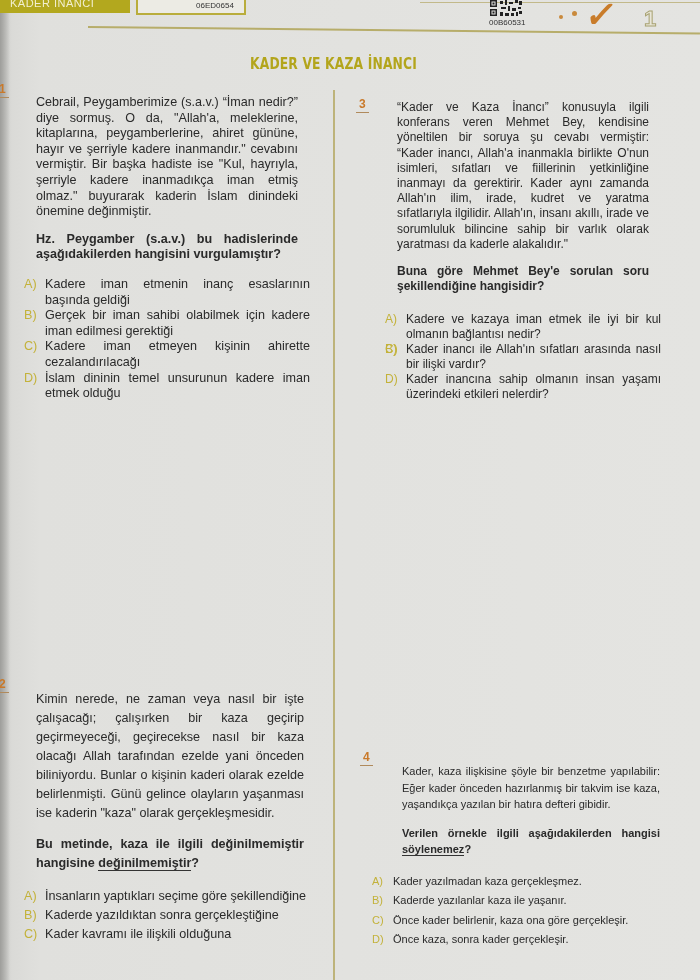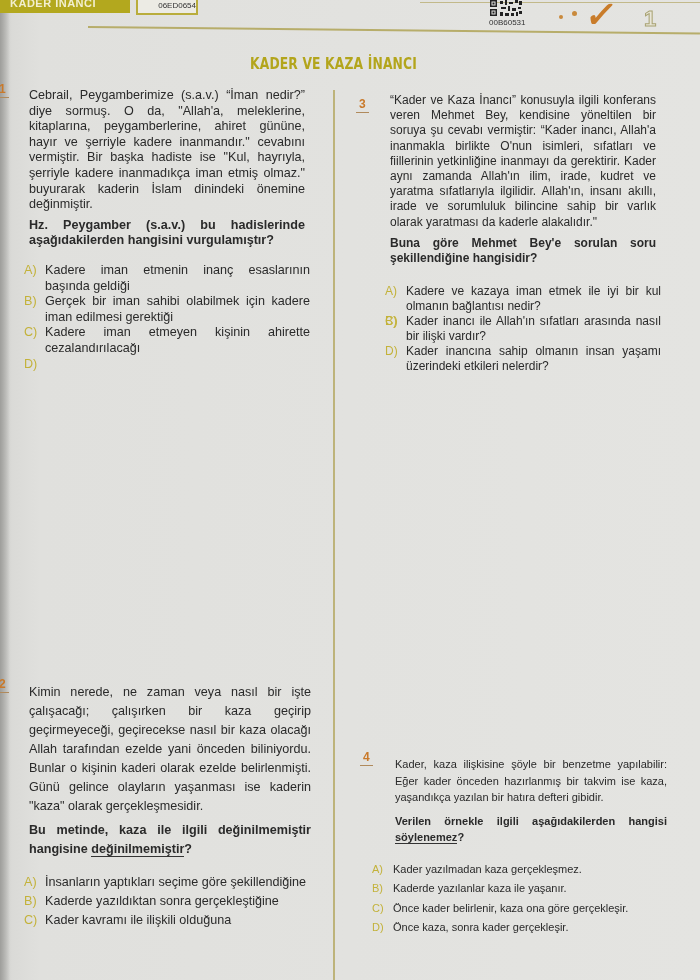--- a/index.html
+++ b/index.html
@@ -13,27 +13,27 @@
     position: absolute; left: 0; top: 0; width: 700px; height: 980px;
     background: linear-gradient(90deg, #c9c9c6 0px, #dadad7 12px, #e0e0dd 40px, #e2e2df 350px, #e4e4e1 700px);
   }
   .left-shadow {
     position: absolute; left: 0; top: 0; width: 10px; height: 980px;
     background: linear-gradient(90deg, #9e9e9b, rgba(200,200,196,0));
   }
   
   .topic-tab {
     position: absolute; left: 0; top: 0; width: 120px; height: 13px;
-    background: #b3a81e; color: #f2efd0; font-weight: bold; font-size: 11px;
+    background: #b3a81e; color: #f2efd0; font-weight: normal; font-size: 11px;
     letter-spacing: 0.5px; line-height: 6px; padding-left: 10px; overflow: hidden;
   }
   .code-box {
     position: absolute; left: 136px; top: 0; width: 58px; height: 13px;
     border: 2px solid #b9ad3c; border-top: none; background: #ecebe4;
-    font-size: 8px; color: #333; text-align: right; line-height: 11px;
+    font-size: 8px; color: #333; text-align: center; line-height: 11px; padding-left: 48px;
   }
   .header-line {
     position: absolute; left: 88px; top: 26px; width: 612px; height: 2px;
     background: #b7ad6a; transform: rotate(0.6deg); transform-origin: left;
   }
   .header-line2 {
     position: absolute; left: 420px; top: 2px; width: 280px; height: 1px; background: #c2b98a;
   }
   .qr {
     position: absolute; left: 490px; top: 0; width: 32px; height: 16px;
@@ -56,21 +56,21 @@
     color: #b3a51c; letter-spacing: 0.2px; transform: scaleX(0.82); transform-origin: left;
     font-family: "DejaVu Sans", sans-serif;
   }
   
   .divider {
     position: absolute; left: 333px; top: 90px; width: 2px; height: 890px;
     background: #bdb37a;
   }
   
   .q { position: absolute; font-size: 12.6px; line-height: 15.6px; }
-  .q p { margin: 5px; text-align: justify; }
+  .q p { margin: 12px; text-align: justify; }
   .q .stem-bold { font-weight: bold; margin-top: 5px; }
   .qnum {
     position: absolute; font-weight: bold; font-size: 12px; color: #c9792a;
     border-bottom: 1.5px solid #b08a5c; padding: 0 3px 1px 3px;
   }
   .opts { margin-top: 10px; }
   .opt { position: relative; padding-left: 21px; text-align: justify; }
   .opt .letter { position: absolute; left: 0; top: 0; color: #c3b23a; }
   .underline { border-bottom: 1.5px solid #333; }
 </style>
@@ -118,21 +118,21 @@
   <div class="divider"></div>
 
   <div class="qnum" style="left:-4px; top:82px;">1</div>
   <div class="q" style="left:24px; top:83px; width:286px;">
     <p>Cebrail, Peygamberimize (s.a.v.) “İman nedir?” diye sormuş. O da, "Allah'a, meleklerine, kitaplarına, peygamberlerine, ahiret gününe, hayır ve şerriyle kadere inanmandır." cevabını vermiştir. Bir başka hadiste ise "Kul, hayrıyla, şerriyle kadere inanmadıkça iman etmiş olmaz." buyurarak kaderin İslam dinindeki önemine değinmiştir.</p>
     <p class="stem-bold">Hz. Peygamber (s.a.v.) bu hadislerinde aşağıdakilerden hangisini vurgulamıştır?</p>
     <div class="opts" style="margin-top:14px;">
       <div class="opt"><span class="letter">A)</span><span>Kadere iman etmenin inanç esaslarının başında geldiği</span></div>
       <div class="opt"><span class="letter">B)</span><span>Gerçek bir iman sahibi olabilmek için kadere iman edilmesi gerektiği</span></div>
       <div class="opt"><span class="letter">C)</span><span>Kadere iman etmeyen kişinin ahirette cezalandırılacağı</span></div>
-      <div class="opt"><span class="letter">D)</span></div>
+      <div class="opt"><span class="letter">D)</span><span>İslam dininin temel unsurunun kadere iman etmek olduğu</span></div>
     </div>
   </div>
 
   <div class="qnum" style="left:-4px; top:677px;">2</div>
   <div class="q" style="left:24px; top:678px; width:292px; line-height:19px;">
     <p>Kimin nerede, ne zaman veya nasıl bir işte çalışacağı; çalışırken bir kaza geçirip geçirmeyeceği, geçirecekse nasıl bir kaza olacağı Allah tarafından ezelde yani önceden biliniyordu. Bunlar o kişinin kaderi olarak ezelde belirlenmişti. Günü gelince olayların yaşanması ise kaderin "kaza" olarak gerçekleşmesidir.</p>
     <p class="stem-bold"><span>Bu metinde, kaza ile ilgili değinilmemiştir hangisine </span><span class="underline">değinilmemiştir</span><span>?</span></p>
     <div class="opts" style="margin-top:14px; line-height:19px;">
       <div class="opt"><span class="letter">A)</span><span>İnsanların yaptıkları seçime göre şekillendiğine</span></div>
       <div class="opt"><span class="letter">B)</span><span>Kaderde yazıldıktan sonra gerçekleştiğine</span></div>

